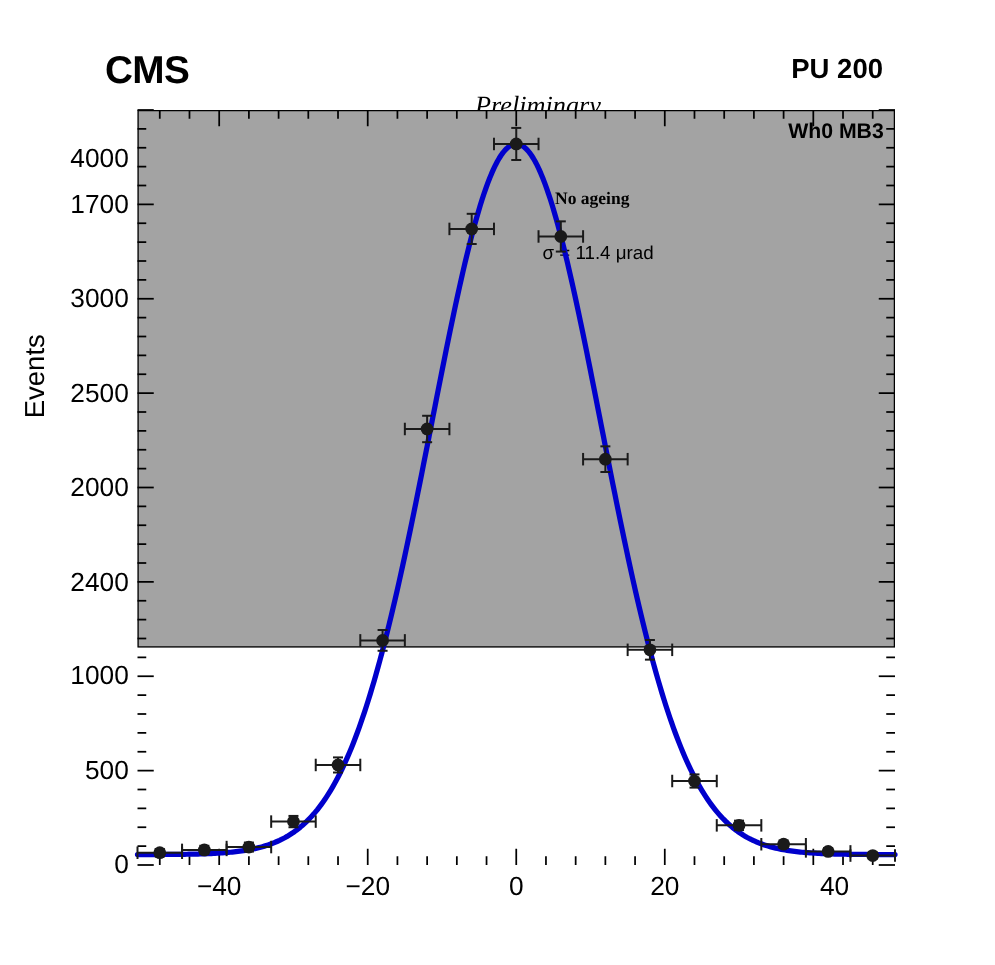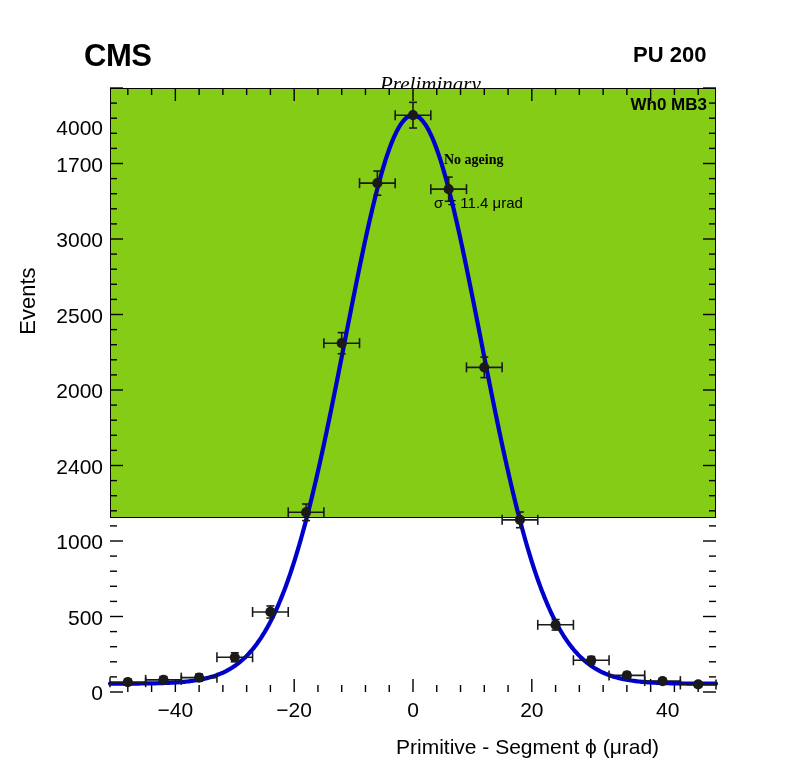--- a/index.html
+++ b/index.html
@@ -7,21 +7,21 @@
   #root{position:relative;width:796px;height:772px;}
 
   
   .hdr{position:absolute;left:0;top:0;width:796px;height:80px;}
   .cms-logo{position:absolute;left:84px;top:40px;font-size:31px;font-weight:bold;letter-spacing:-0.5px;line-height:1;font-family:"Liberation Sans",sans-serif;}
   .cms-sub{position:absolute;left:168px;top:46px;font-size:21px;font-weight:bold;line-height:1;font-family:"Liberation Sans",sans-serif;}
   .cms-prelim{position:absolute;left:380px;top:47px;font-size:21px;font-style:italic;line-height:1;font-family:"Liberation Serif",serif;margin-top:27px;}
   .cms-pu{position:absolute;left:633px;top:44px;font-size:22px;font-weight:bold;line-height:1;font-family:"Liberation Sans",sans-serif;}
 
   
-  .frame{position:absolute;left:110px;top:88px;width:606px;height:430px;border:1.6px solid #000;box-sizing:border-box;background:#84cc16;}
+  .frame{position:absolute;left:110px;top:88px;width:606px;height:430px;border:1.6px solid #000;box-sizing:border-box;background:#a3a3a3;}
 
   .label-wh{position:absolute;right:8px;top:6px;font-size:17px;font-weight:bold;font-family:"Liberation Sans",sans-serif;}
   .ann-ageing{position:absolute;left:444px;top:152px;font-size:14px;font-weight:bold;font-family:"Liberation Serif",serif;}
   .ann-sigma{position:absolute;left:434px;top:194px;font-size:15px;font-family:"Liberation Sans",sans-serif;}
 
   
   .ytitle{position:absolute;left:-76px;top:200px;width:180px;text-align:center;
           transform:rotate(-90deg);transform-origin:50% 50%;font-size:22px;
           font-family:"Liberation Sans",sans-serif;}
   .ytitle-wrap{position:absolute;left:14px;top:88px;width:40px;height:300px;}
@@ -70,21 +70,20 @@
       <div class="ylab" style="top: 88px; margin-top: 39px;">4000</div>
     </div>
   <div id="xlabs">
       <div class="xlab" style="left: 175.353px;">−40</div>
       <div class="xlab" style="left: 294.176px;">−20</div>
       <div class="xlab" style="left: 413px;">0</div>
       <div class="xlab" style="left: 531.824px;">20</div>
       <div class="xlab" style="left: 650.647px; margin-left: 17px;">40</div>
     </div>
 
-  <div class="xtitle">Primitive - Segment ϕ (μrad)</div>
 
   <svg class="plot" id="svg" viewBox="0 0 796 772" xmlns="http://www.w3.org/2000/svg">
       <line x1="127.82352941176471" y1="692" x2="127.82352941176471" y2="685" stroke="#000" stroke-width="1.4"></line>
       <line x1="127.82352941176471" y1="88" x2="127.82352941176471" y2="95" stroke="#000" stroke-width="1.4"></line>
       <line x1="151.58823529411765" y1="692" x2="151.58823529411765" y2="685" stroke="#000" stroke-width="1.4"></line>
       <line x1="151.58823529411765" y1="88" x2="151.58823529411765" y2="95" stroke="#000" stroke-width="1.4"></line>
       <line x1="175.3529411764706" y1="692" x2="175.3529411764706" y2="679" stroke="#000" stroke-width="1.4"></line>
       <line x1="175.3529411764706" y1="88" x2="175.3529411764706" y2="101" stroke="#000" stroke-width="1.4"></line>
       <line x1="199.11764705882354" y1="692" x2="199.11764705882354" y2="685" stroke="#000" stroke-width="1.4"></line>
       <line x1="199.11764705882354" y1="88" x2="199.11764705882354" y2="95" stroke="#000" stroke-width="1.4"></line>

